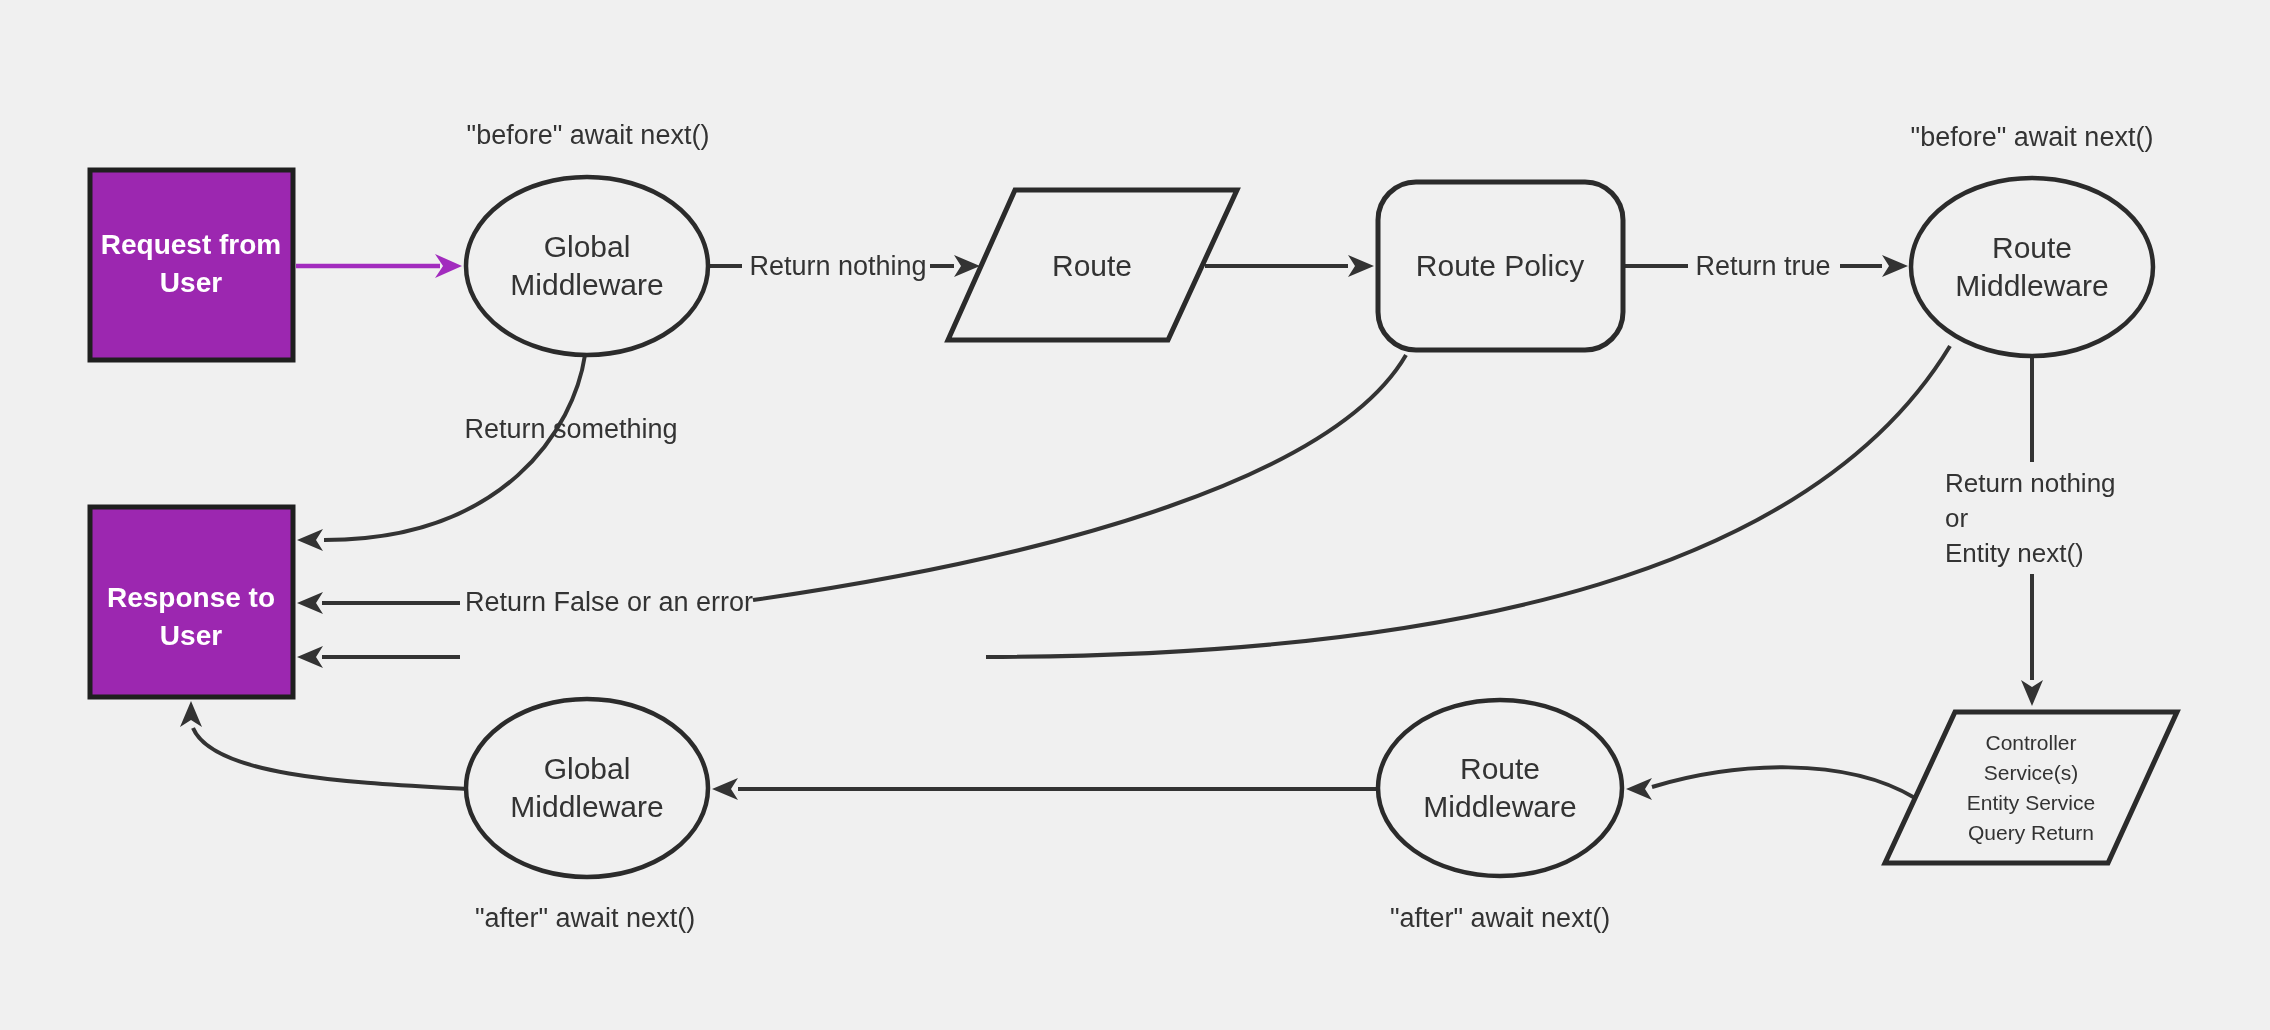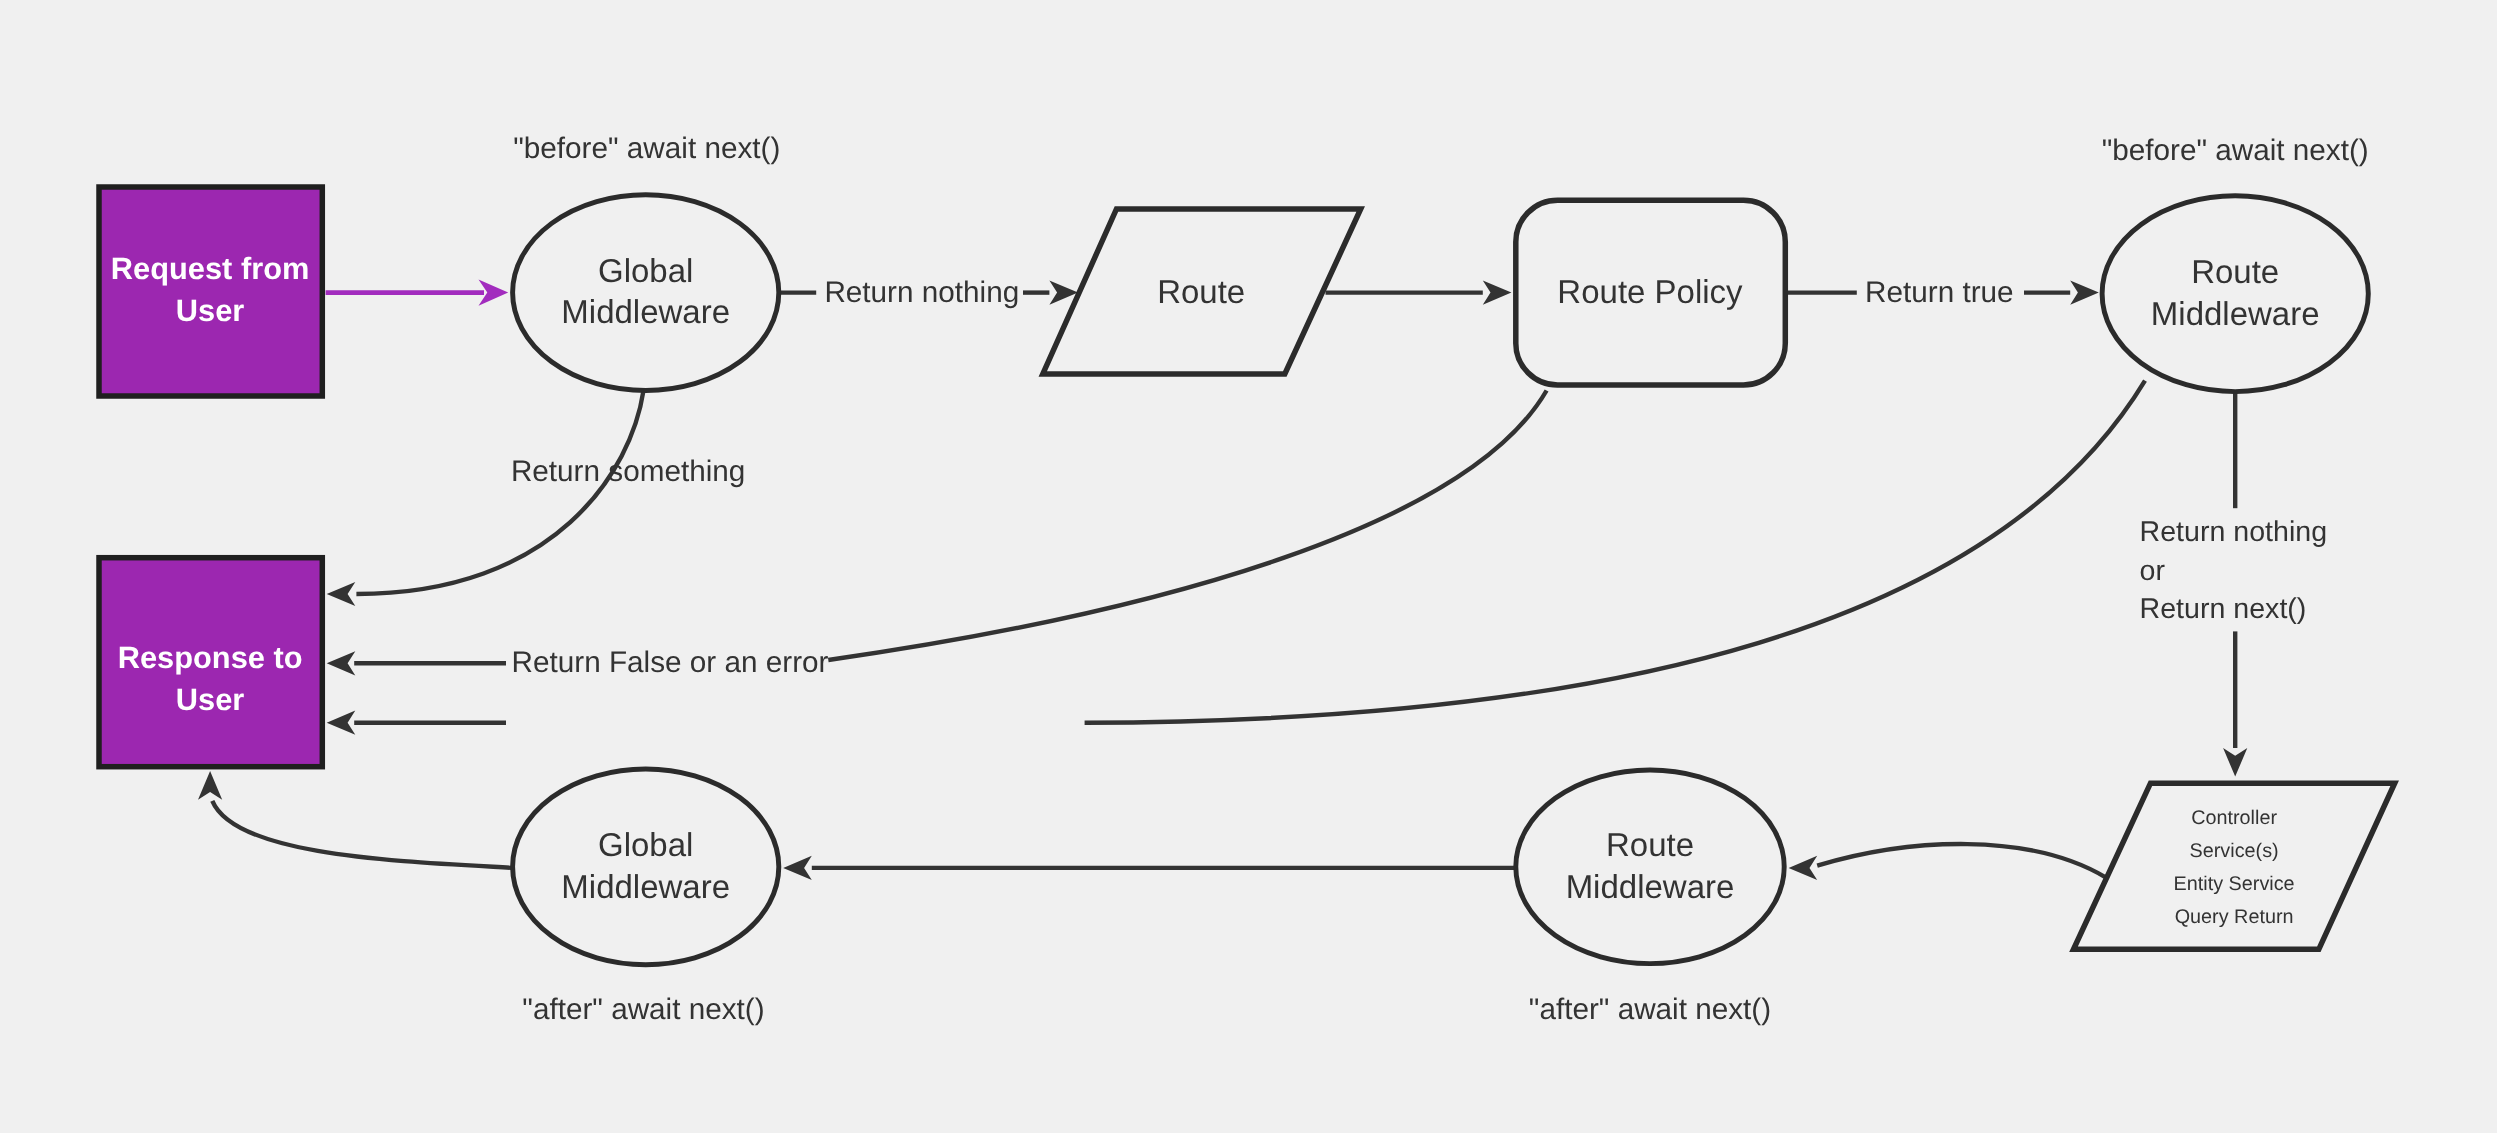--- a/index.html
+++ b/index.html
@@ -13,21 +13,21 @@
   .node-shape{fill:#f0f0f0;stroke:#2b2b2b;stroke-width:5;}
   .ellipse-shape{fill:#f0f0f0;stroke:#2b2b2b;stroke-width:4.5;}
   .purple-box{stroke:#1f1f1f;stroke-width:5;}
   .lbl{position:absolute;color:#333333;white-space:nowrap;}
   .centered{transform:translate(-50%,-50%);text-align:center;}
   .vcenter{transform:translateY(-50%);}
   .node-label{font-size:30px;line-height:38px;}
   .edge-label{font-size:27px;}
   .anno-label{font-size:27px;}
   .box-label{color:#ffffff;font-weight:bold;font-size:28px;line-height:38px;}
-  .small-label{font-size:18px;line-height:30px;}
+  .small-label{font-size:21px;line-height:30px;}
   .multi-label{font-size:26px;line-height:35px;}
 </style>
 </head>
 <body>
 
 <div id="canvas">
 
   <svg id="diagram-svg" viewBox="0 0 2270 1030">
 
     <path class="edge-purple" d="M 296 266 H 440"></path>
@@ -119,16 +119,16 @@
   <div class="lbl anno-label centered" style="left:585px;top:918px;">"after" await next()</div>
   <div class="lbl anno-label centered" style="left:1500px;top:918px;">"after" await next()</div>
 
   <div class="lbl edge-label centered" style="left:838px;top:266px;">Return nothing</div>
   <div class="lbl edge-label centered" style="left:1763px;top:266px;text-align:right;">Return true</div>
   <div class="lbl edge-label centered" style="left:571px;top:429px;">Return something</div>
   <div class="lbl edge-label vcenter" style="left:465px;top:602px;">Return False or an error</div>
   <div class="lbl multi-label" style="left:1945px;top:466px;">
     <div>Return nothing</div>
     <div>or</div>
-    <div>Return next()</div>
+    <div>Entity next()</div>
   </div>
 
 </div>
 
 </body></html>

